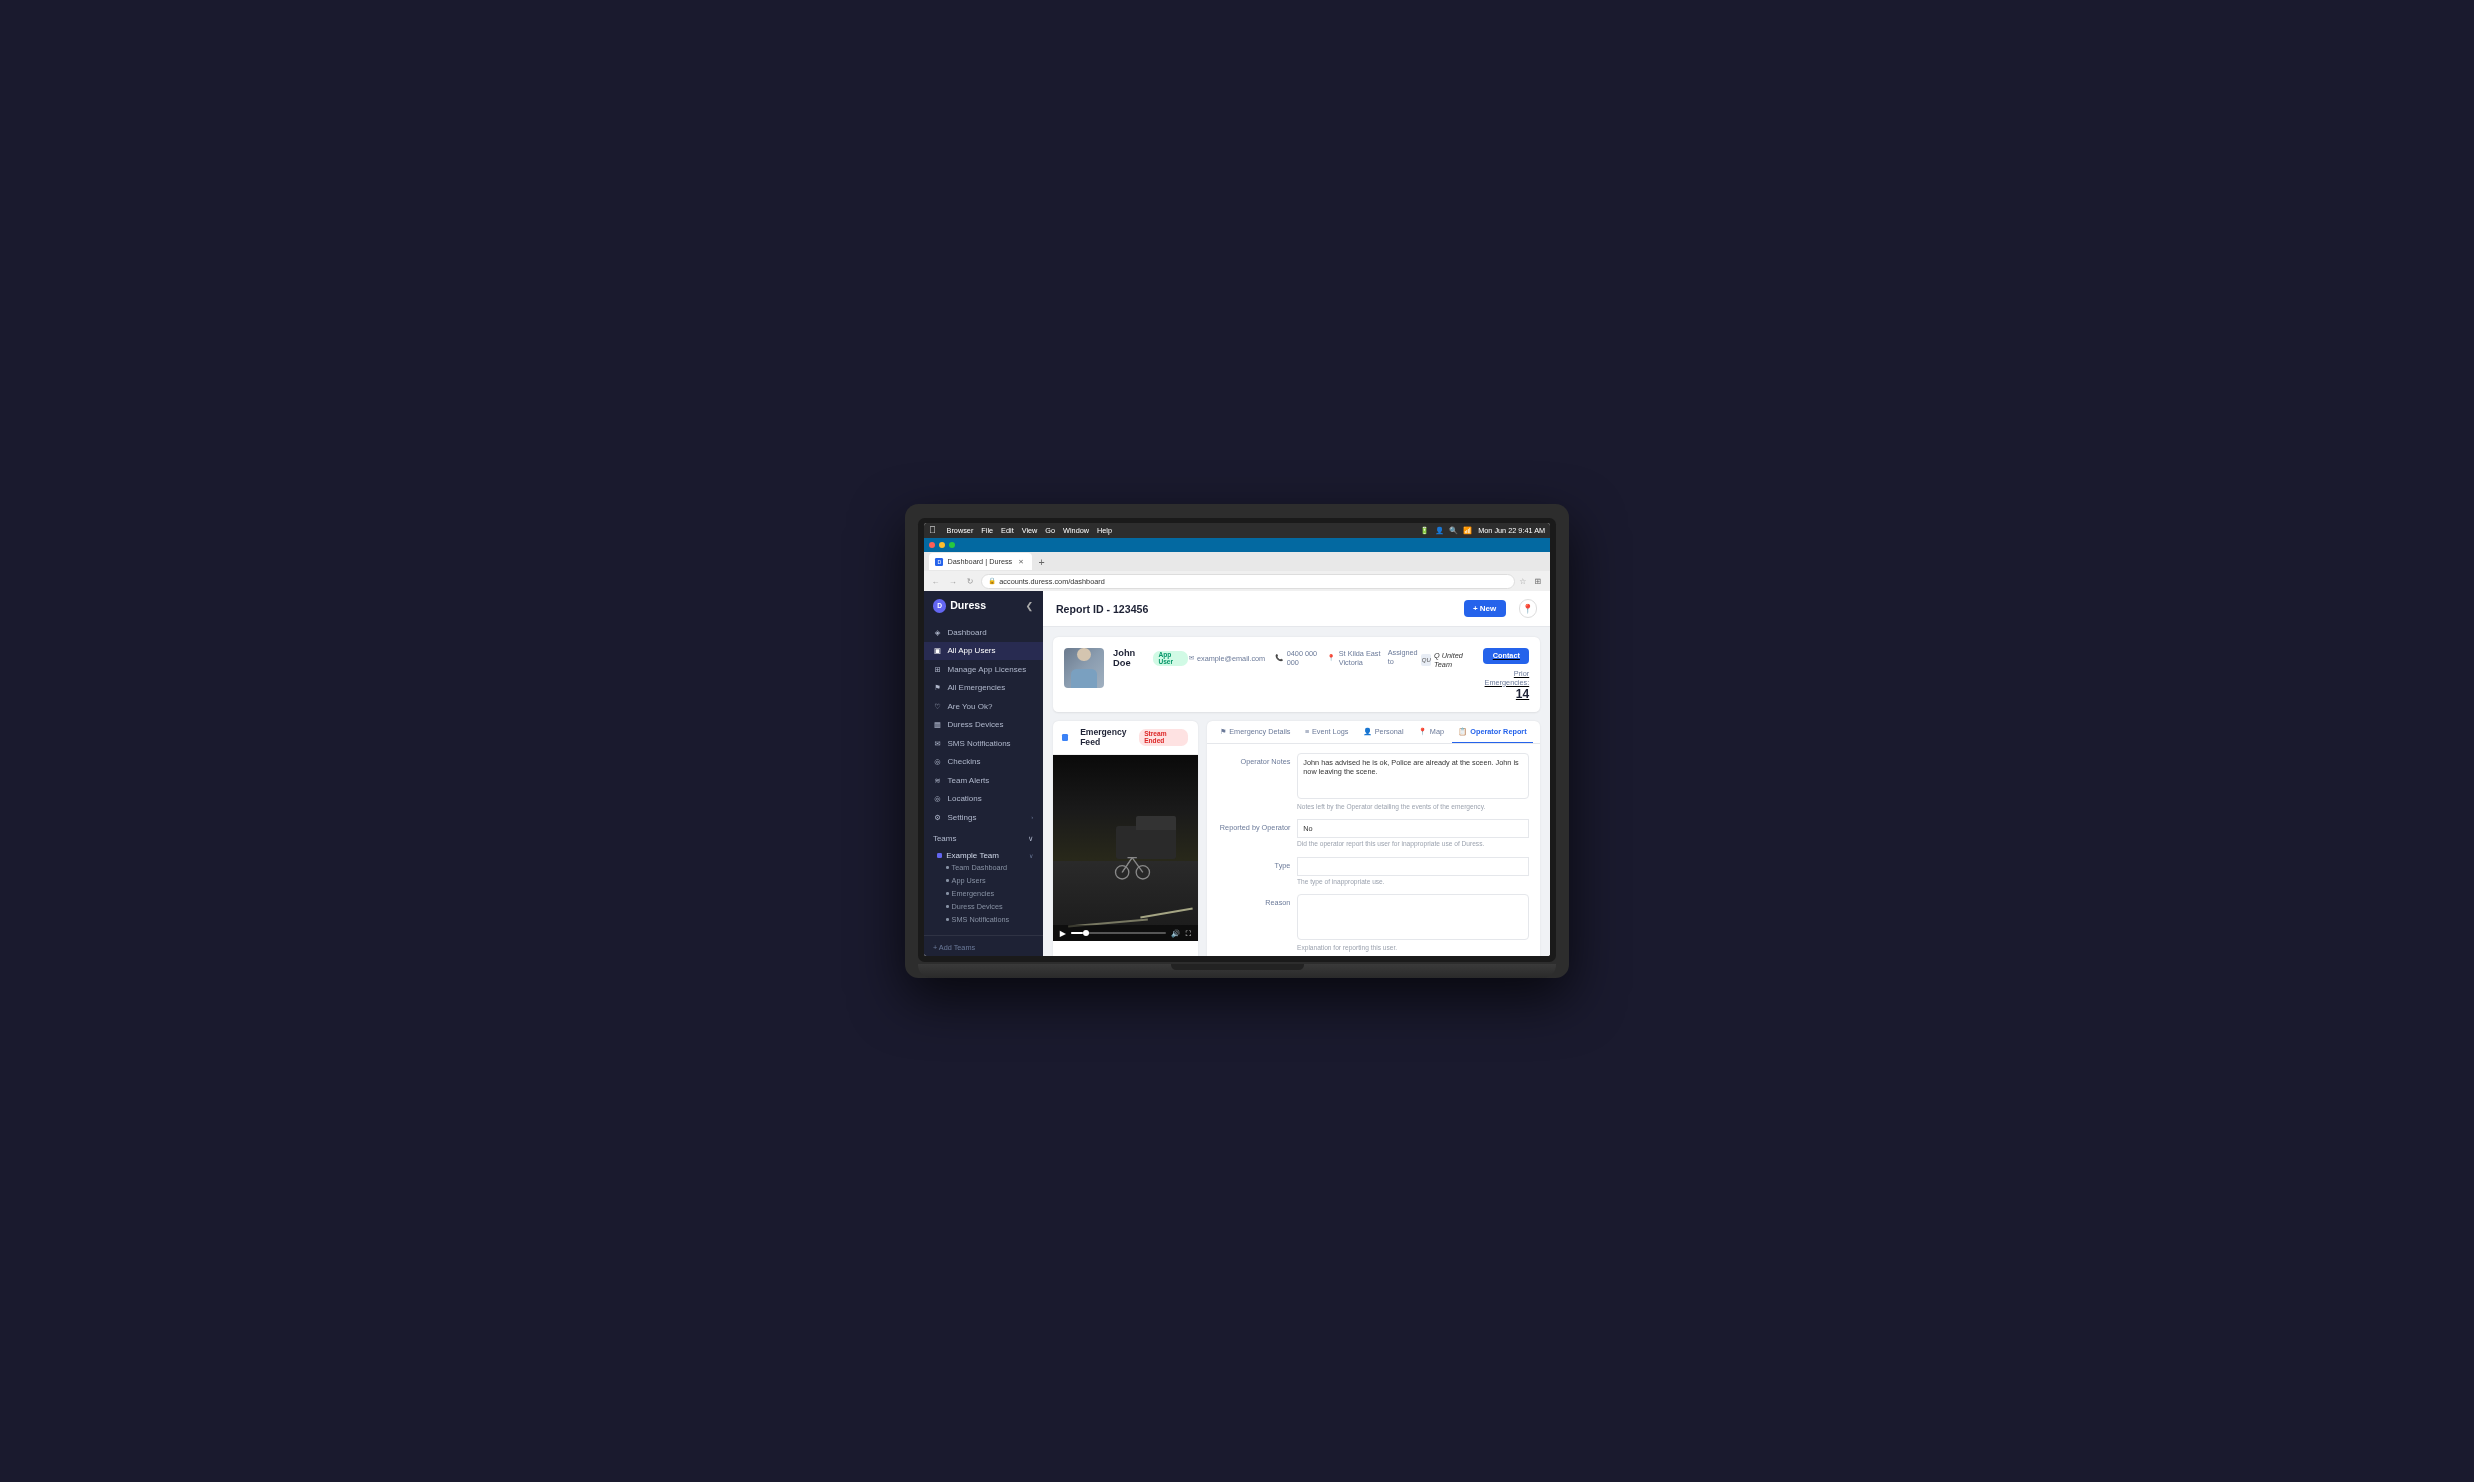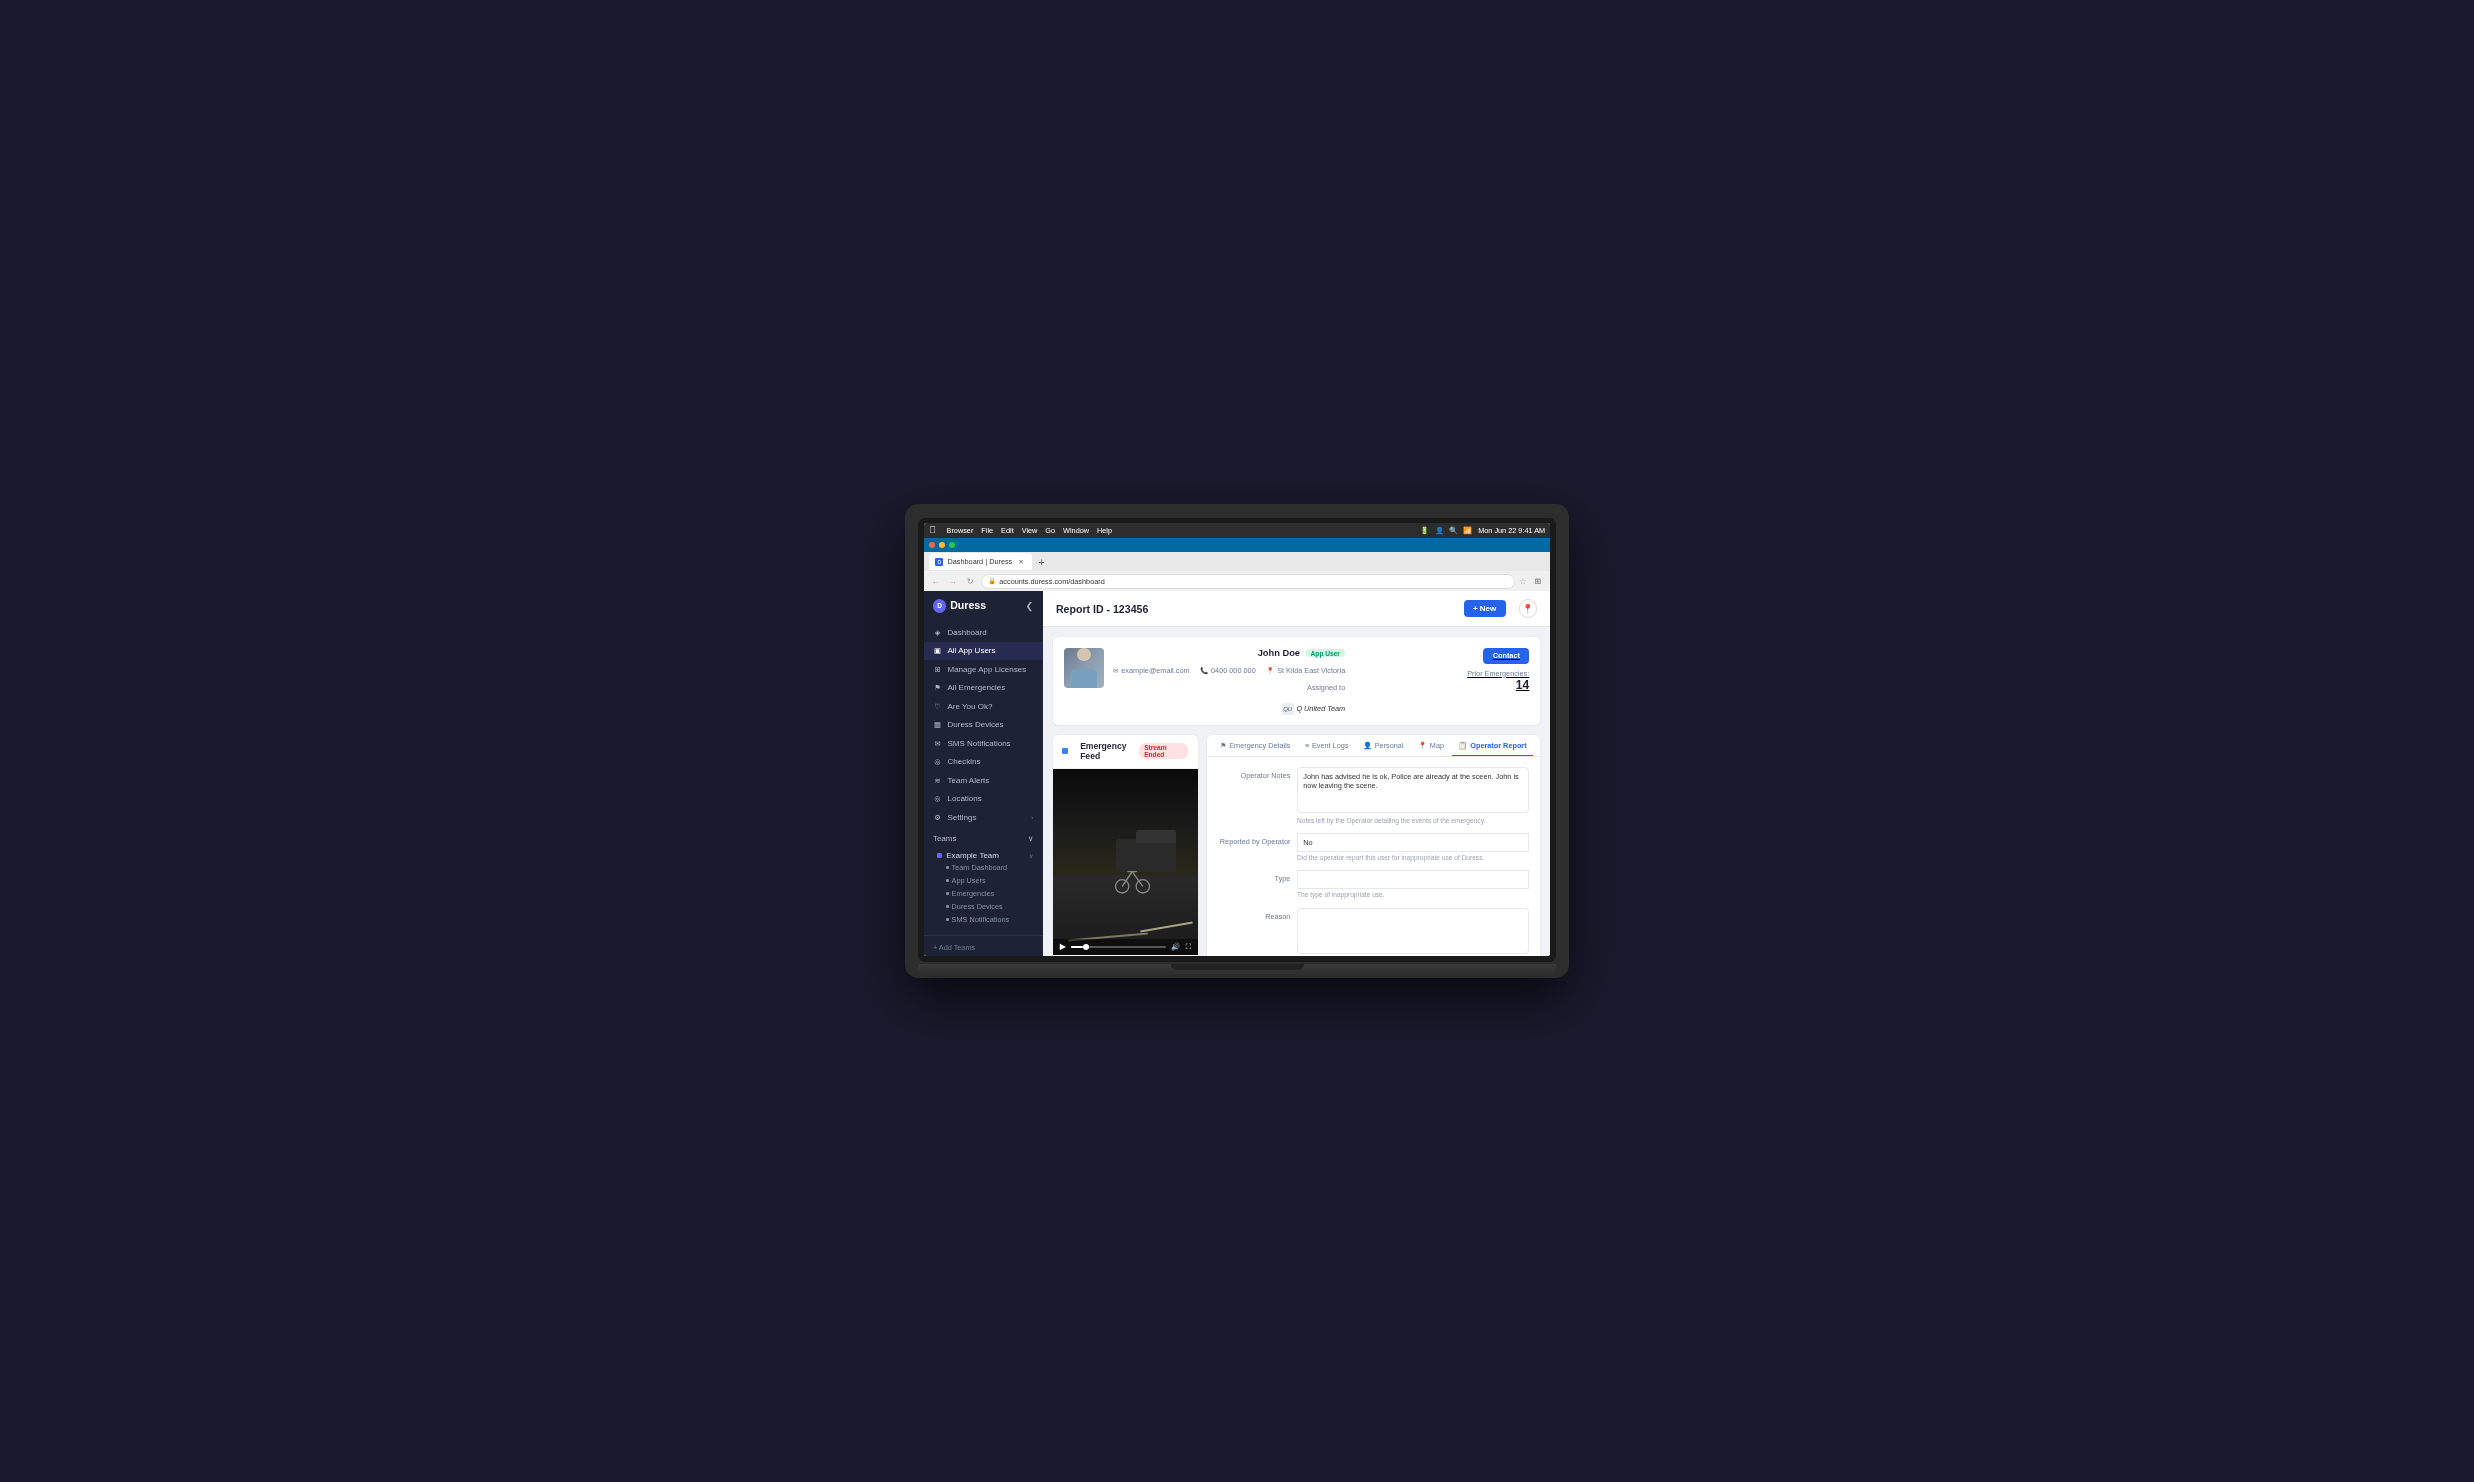--- a/index.html
+++ b/index.html
@@ -420,23 +420,22 @@
       width: 100%;
       height: 100%;
       background: linear-gradient(135deg, #6b7a8d 0%, #8b9db0 50%, #a0b0c0 100%);
       display: flex;
       align-items: center;
       justify-content: center;
     }
 
     .user-details {
       display: flex;
-      flex-direction: column;
-      gap: 8px;
-      align-items: flex-end;
+      flex-direction: row;
+      gap: 1px;
     }
     .user-name-row {
       display: flex;
       align-items: center;
       gap: 5.3px;
     }
     .user-name {
       font-size: 9.3px;
       font-weight: 600;
       color: #1e2235;

